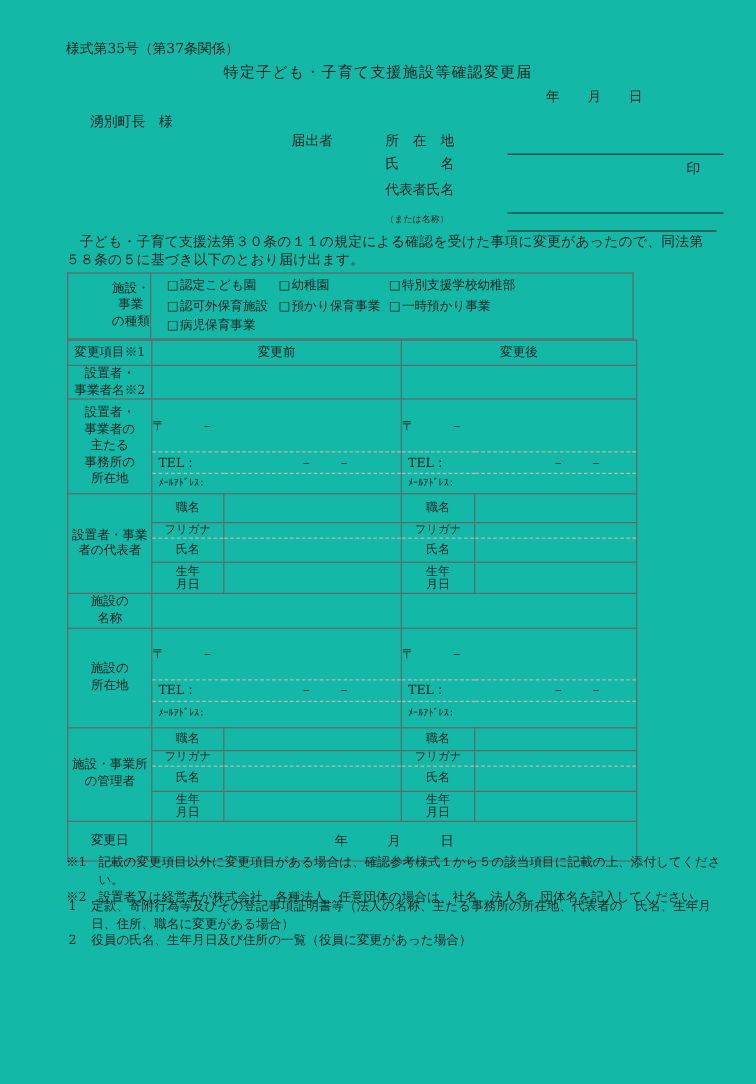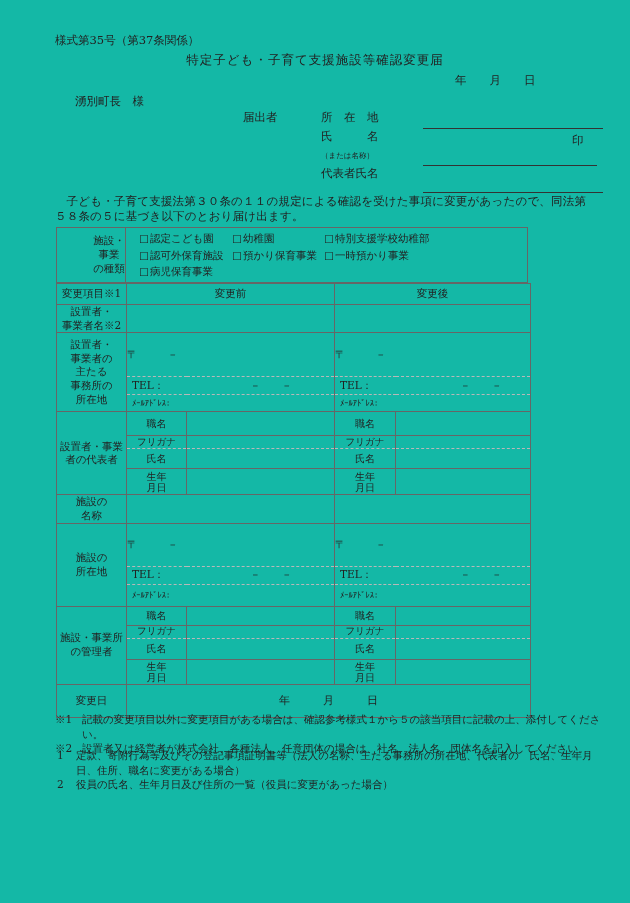--- a/index.html
+++ b/index.html
@@ -84,29 +84,29 @@
       <span class="who">届出者</span>
       <span class="alabel">所　在　地</span>
       <span class="uline"></span>
     </div>
     <div class="app-row r2">
       <span class="who"></span>
       <span class="alabel">氏　　　名</span>
       <span class="fillgap"></span>
       <span class="seal">印</span>
     </div>
+    <div class="app-row r4">
+      <span class="who"></span>
+      <span class="alabel">代表者氏名</span>
+      <span class="uline"></span>
+    </div>
     <div class="app-row r3">
       <span class="who"></span>
       <span class="asub">（または名称）</span>
       <span class="uline" style="width:174px; margin-left:0;"></span>
-    </div>
-    <div class="app-row r4">
-      <span class="who"></span>
-      <span class="alabel">代表者氏名</span>
-      <span class="uline"></span>
     </div>
   </div>
 
   <p class="abs body-text">子ども・子育て支援法第３０条の１１の規定による確認を受けた事項に変更があったので、同法第５８条の５に基づき以下のとおり届け出ます。</p>
 
   <table class="abs type-table">
     <tbody>
         <tr>
       <td class="t-lbl rowlbl">
         <span>施設・事業</span>

